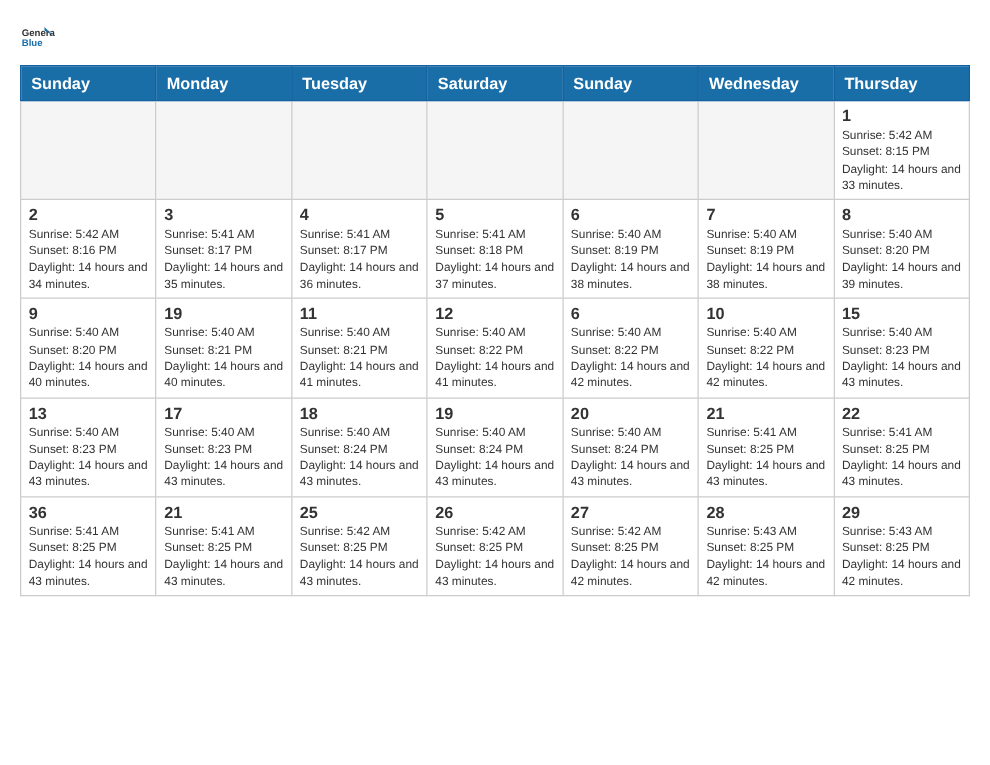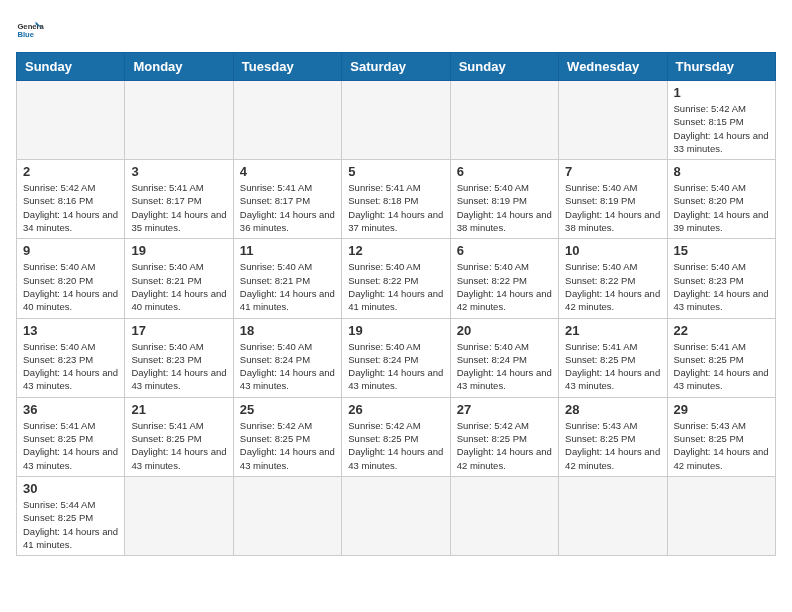--- a/index.html
+++ b/index.html
@@ -291,28 +291,14 @@
 Sunset: 8:25 PM
 Daylight: 14 hours and 42 minutes.</div>
         </td>
         <td>
           <div class="day-number">29</div>
           <div class="day-info">Sunrise: 5:43 AM
 Sunset: 8:25 PM
 Daylight: 14 hours and 42 minutes.</div>
         </td>
       </tr>
-      <tr class="last-row">
-        <td>
-          <div class="day-number">30</div>
-          <div class="day-info">Sunrise: 5:44 AM
-Sunset: 8:25 PM
-Daylight: 14 hours and 41 minutes.</div>
-        </td>
-        <td class="empty"></td>
-        <td class="empty"></td>
-        <td class="empty"></td>
-        <td class="empty"></td>
-        <td class="empty"></td>
-        <td class="empty"></td>
-      </tr>
     </tbody>
 </table>
 
 </body></html>

